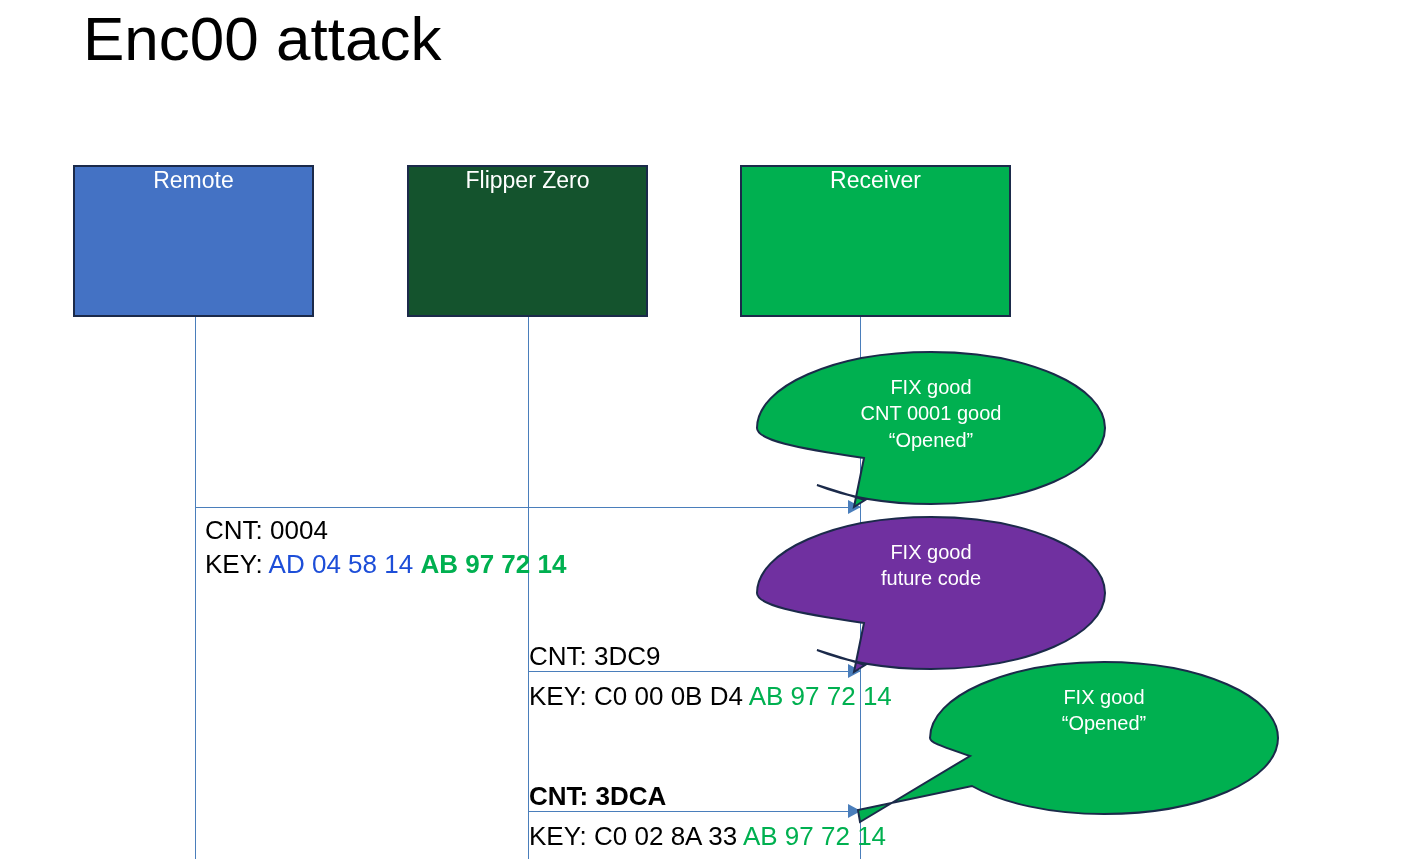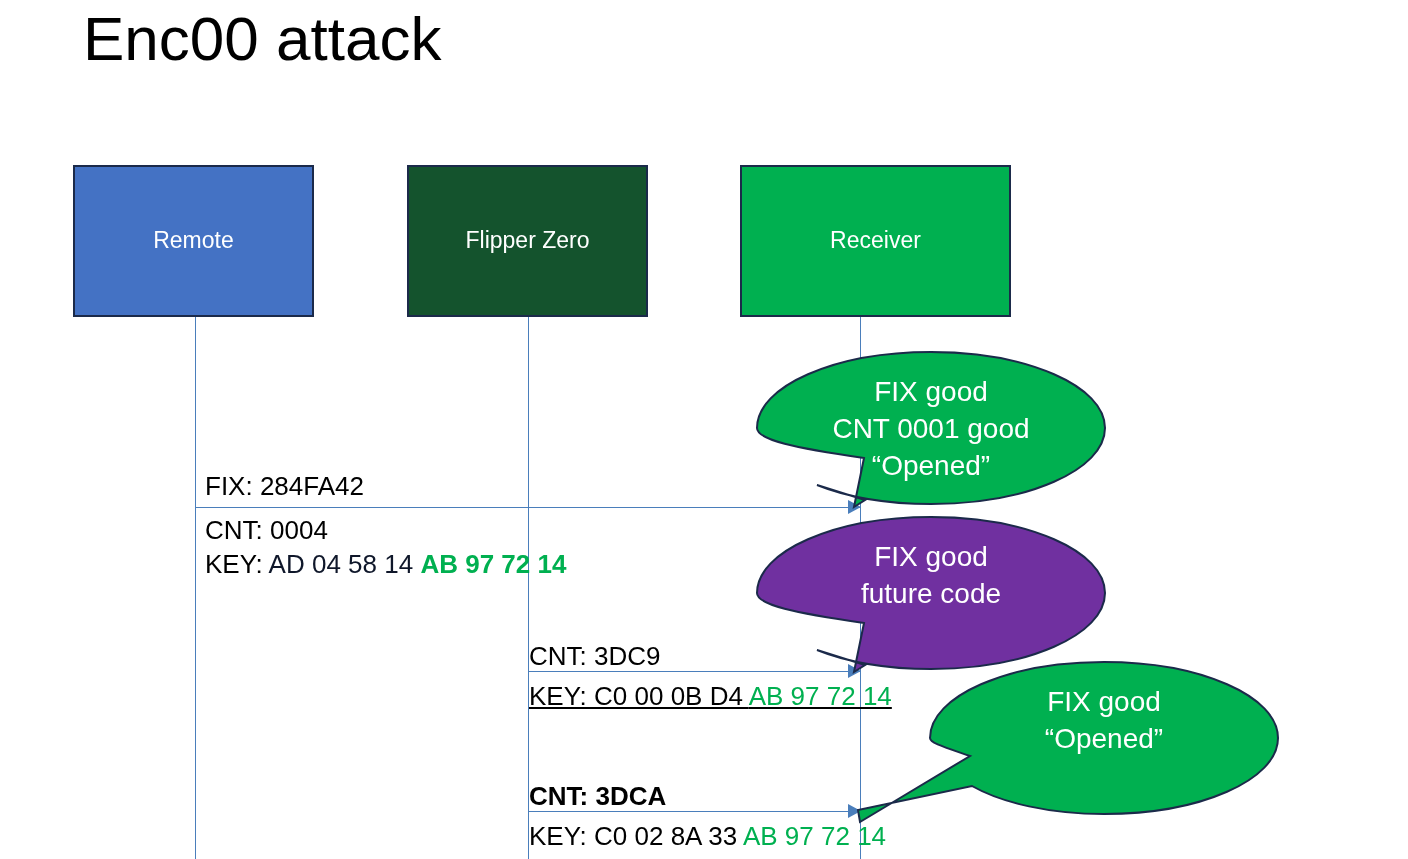--- a/index.html
+++ b/index.html
@@ -31,21 +31,20 @@
     line-height: 1.2;
     white-space: nowrap;
   }
 
   
   .actor-box {
     position: absolute;
     box-sizing: border-box;
     border: 2px solid #1b2a4a;
     display: flex;
-    align-items: center;
     justify-content: center;
   }
   .actor-label {
     color: #ffffff;
     font-size: 23px;
     font-weight: 400;
     text-align: center;
     line-height: 1.2;
     white-space: nowrap;
   }
@@ -89,49 +88,49 @@
   #msg3-head { left: 833px; top: 804px; }
 
   
   .msg-text {
     position: absolute;
     font-size: 26px;
     color: #000000;
     line-height: 1.22;
     white-space: nowrap;
   }
-  .hex-red   { color: #0f172a; }
+  .hex-red   { color: #1d4ed8; }
   .hex-green { color: #00B050; }
   .hex-green-bold { color: #00B050; font-weight: bold; }
 
   #txt-fix   { left: 190px; top: 471px; }
   #txt-cnt1  { left: 190px; top: 515px; }
   #txt-key1  { left: 190px; top: 549px; }
   #txt-cnt2  { left: 514px; top: 641px; }
-  #txt-key2  { left: 514px; top: 681px; text-decoration: underline; }
+  #txt-key2  { left: 514px; top: 681px; }
   #txt-cnt3  { left: 514px; top: 781px; font-weight: bold; }
   #txt-key3  { left: 514px; top: 821px; }
 
   
   .callout {
     position: absolute;
   }
   .callout svg {
     position: absolute;
     left: 0;
     top: 0;
     overflow: visible;
   }
   .callout-text {
     position: absolute;
     left: 0;
     width: 100%;
     text-align: center;
     color: #ffffff;
-    font-size: 28px;
+    font-size: 20px;
     line-height: 1.32;
     pointer-events: none;
   }
 
   #callout-1 { left: 742px; top: 352px; width: 348px; height: 152px; }
   #callout-1 .callout-text { top: 22px; }
 
   #callout-2 { left: 742px; top: 517px; width: 348px; height: 152px; }
   #callout-2 .callout-text { top: 22px; }
 
@@ -154,21 +153,20 @@
   <div class="actor-box" id="box-receiver">
     <span class="actor-label">Receiver</span>
   </div>
 
   <div class="lifeline" id="life-remote"></div>
   <div class="lifeline" id="life-flipper"></div>
   <div class="lifeline" id="life-receiver"></div>
 
   <div class="msg-line" id="msg1-line"></div>
   <div class="msg-head" id="msg1-head"></div>
-  <div class="msg-text" id="txt-fix">FIX: 284FA42</div>
   <div class="msg-text" id="txt-cnt1">CNT: 0004</div>
   <div class="msg-text" id="txt-key1"><span>KEY: </span><span class="hex-red">AD 04 58 14</span><span> </span><span class="hex-green-bold">AB 97 72 14</span></div>
 
   <div class="msg-line" id="msg2-line"></div>
   <div class="msg-head" id="msg2-head"></div>
   <div class="msg-text" id="txt-cnt2">CNT: 3DC9</div>
   <div class="msg-text" id="txt-key2"><span>KEY: C0 00 0B D4 </span><span class="hex-green">AB 97 72 14</span></div>
 
   <div class="msg-line" id="msg3-line"></div>
   <div class="msg-head" id="msg3-head"></div>

